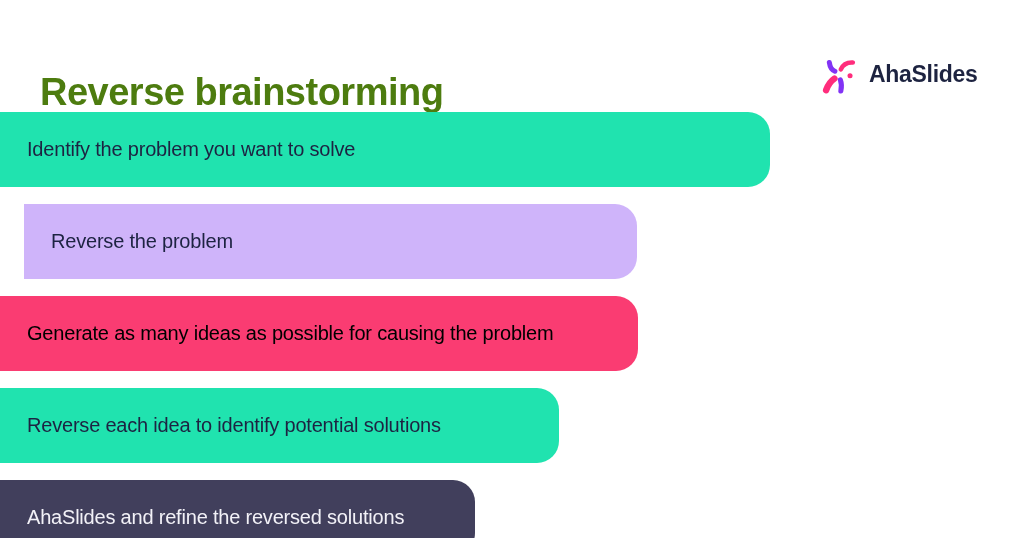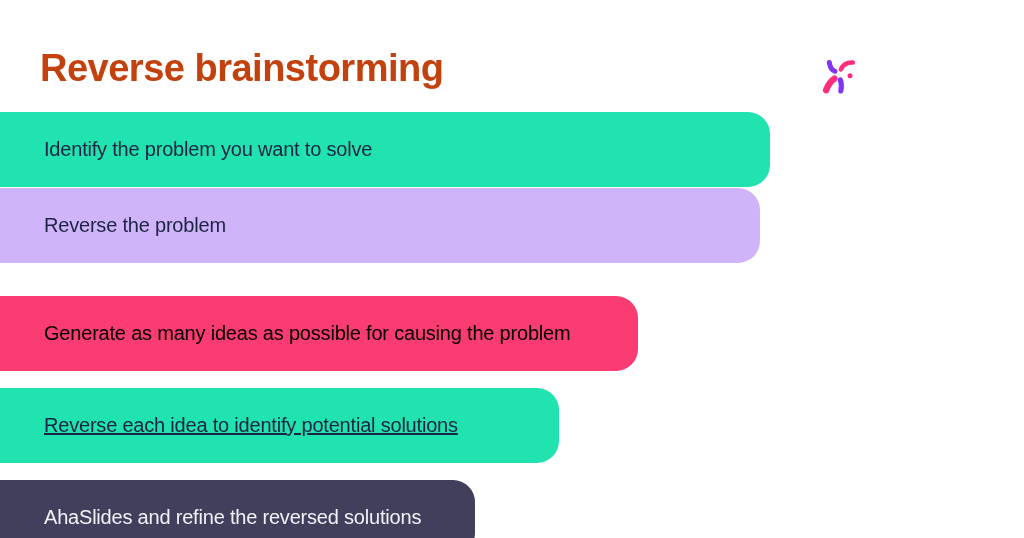--- a/index.html
+++ b/index.html
@@ -45,63 +45,64 @@
     letter-spacing: -0.3px;
     color: #1d2340;
   }
   .bar {
     position: absolute;
     left: 0;
     height: 75px;
     border-radius: 0 22px 22px 0;
     display: flex;
     align-items: center;
-    padding-left: 44px;
+    padding-left: 27px;
     box-sizing: border-box;
     font-size: 20px;
     letter-spacing: -0.2px;
     white-space: nowrap;
   }
   .bar-0 { top: 112px; width: 770px; }
-  .bar-1 { top: 188px; width: 760px; }
+  .bar-1 { top: 204px; width: 613px; margin-left: 24px; }
   .bar-2 { top: 296px; width: 638px; }
   .bar-3 { top: 388px; width: 559px; }
   .bar-4 { top: 480px; width: 475px; }
 </style>
 </head>
 <body>
 
 <div class="stage">
 
-  <h1 class="title" style="color: #c2410c;">Reverse brainstorming</h1>
+  <h1 class="title" style="color: #4d7c0f; margin-top: 24px;">Reverse brainstorming</h1>
 
   <div class="logo">
     <svg viewBox="0 0 100 100" xmlns="http://www.w3.org/2000/svg" aria-hidden="true">
 
       <path d="M 40 60 Q 28 68 22 85" fill="none" stroke="#FF2D7C" stroke-width="14" stroke-linecap="round"></path>
 
       <path d="M 53 63 Q 57 74 54 87" fill="none" stroke="#8233F5" stroke-width="11" stroke-linecap="round"></path>
 
       <path d="M 41 44 Q 31 40 29 25" fill="none" stroke="#8233F5" stroke-width="11" stroke-linecap="round"></path>
 
       <path d="M 54 40 Q 61 24 80 25" fill="none" stroke="#FF2D7C" stroke-width="10" stroke-linecap="round"></path>
 
       <circle cx="74" cy="54" r="5.5" fill="#FF2D7C"></circle>
     </svg>
+    <span class="wordmark" style="color: rgb(29, 35, 64);">AhaSlides</span>
   </div>
 
   <div class="bar bar-0" style="background: rgb(32, 227, 175); color: rgb(29, 35, 66);">
     <span>Identify the problem you want to solve</span>
   </div>
   <div class="bar bar-1" style="background: rgb(207, 180, 250); color: rgb(29, 35, 66);">
     <span>Reverse the problem</span>
   </div>
   <div class="bar bar-2" style="background: rgb(250, 60, 114); color: #000000;">
     <span>Generate as many ideas as possible for causing the problem</span>
   </div>
-  <div class="bar bar-3" style="background: rgb(32, 227, 175); color: rgb(29, 35, 66); text-decoration: underline;">
+  <div class="bar bar-3" style="background: rgb(32, 227, 175); color: rgb(29, 35, 66);">
     <span>Reverse each idea to identify potential solutions</span>
   </div>
   <div class="bar bar-4" style="background: rgb(65, 63, 92); color: rgb(242, 241, 247);">
     <span>AhaSlides and refine the reversed solutions</span>
   </div>
 
 </div>
 
 </body></html>

